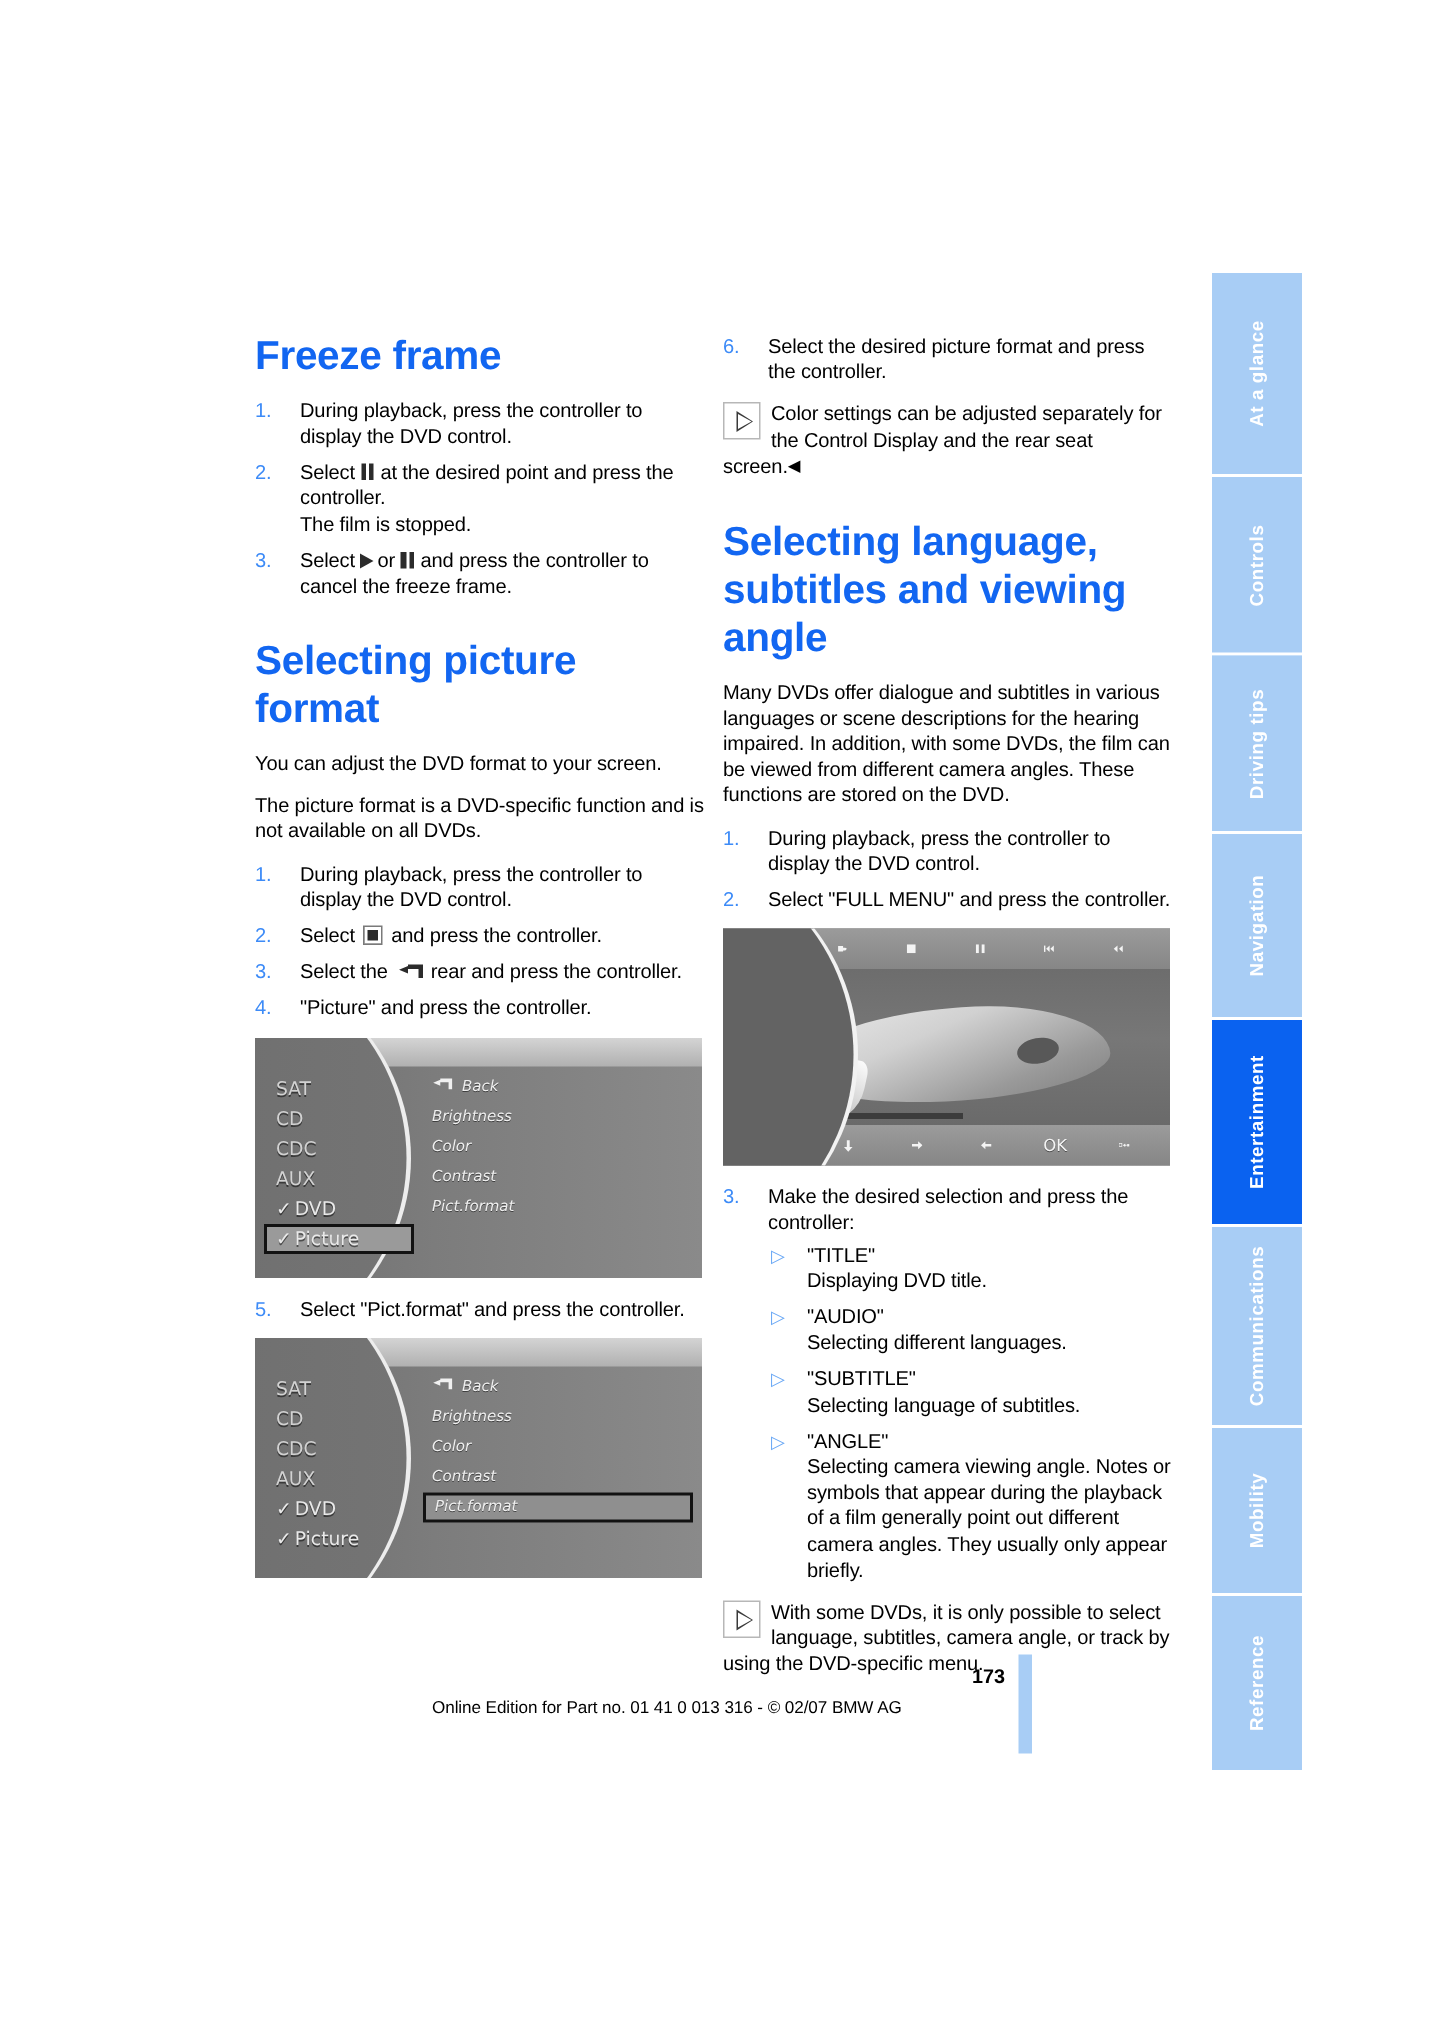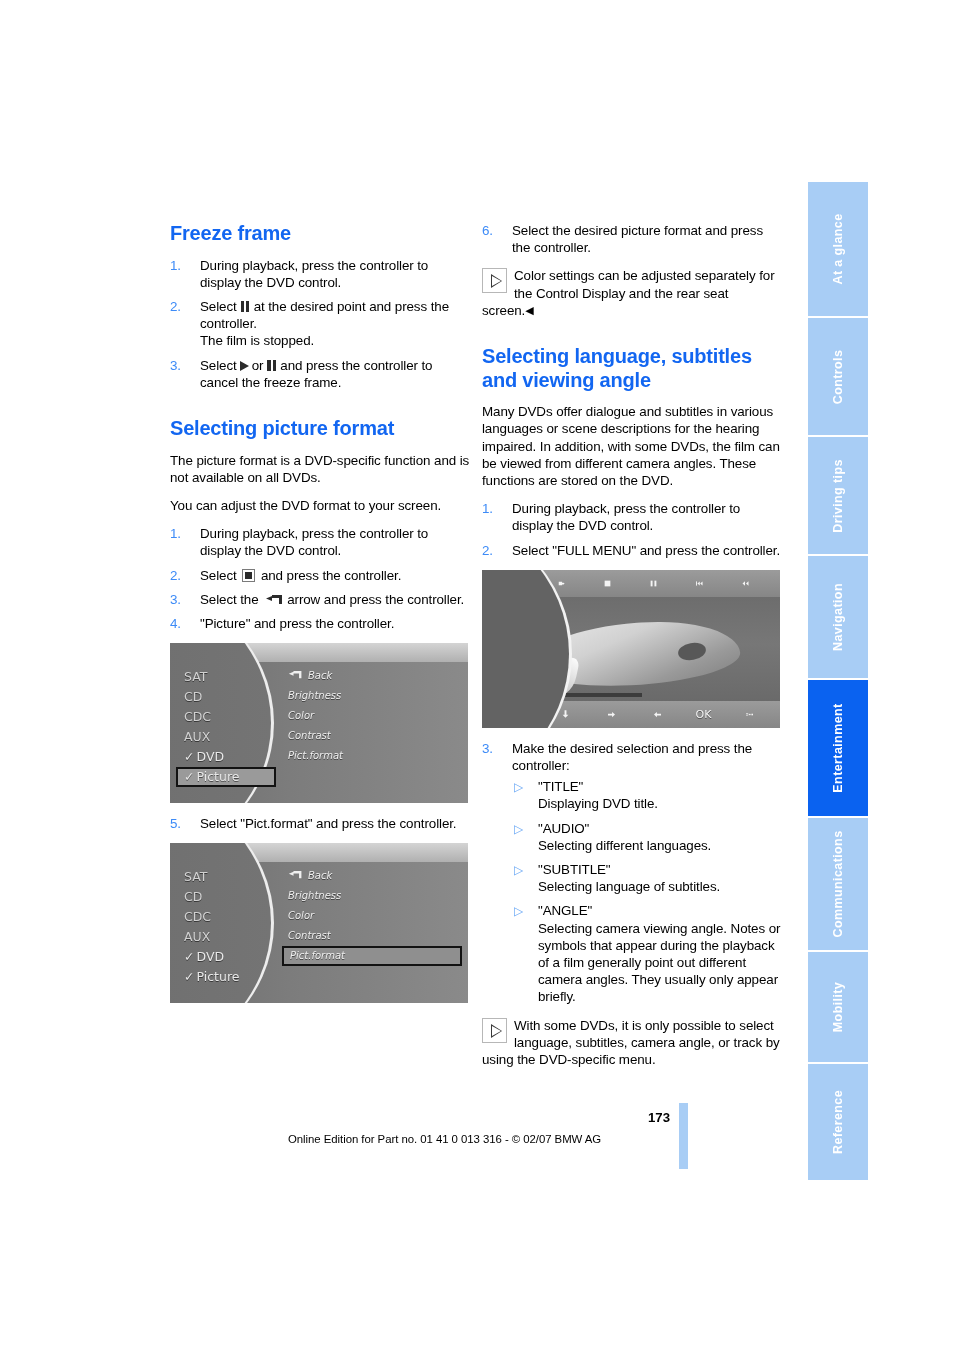--- a/index.html
+++ b/index.html
@@ -39,21 +39,21 @@
   }
   .tab.active .tab-label { color: #ffffff; }
 
   
   .col { position: absolute; top: 222px; width: 300px; }
   .col-left  { left: 170px; }
   .col-right { left: 482px; }
 
   h1.sec {
     color: #1266f1;
-    font-size: 20px;
+    font-size: 27px;
     font-weight: bold;
     line-height: 1.18;
     letter-spacing: -0.2px;
     margin-bottom: 11px;
   }
   h1.sec.second { margin-top: 26px; }
 
   p.body {
     font-size: 13.4px;
     line-height: 17.2px;
@@ -378,42 +378,42 @@
         <span>The film is stopped.</span>
       </li>
       <li>
         <span class="num">3.</span>
         <span>Select</span><span class="gl gl-play"></span><span>or</span><span class="gl gl-pause"></span><span>and press the controller to cancel the freeze frame.</span><br>
       </li>
     </ol>
 
     <h1 class="sec second">Selecting picture format</h1>
 
+    <p class="body">You can adjust the DVD format to your screen.</p>
     <p class="body">The picture format is a DVD-specific function and is not available on all DVDs.</p>
-    <p class="body">You can adjust the DVD format to your screen.</p>
 
     <ol class="steps">
       <li>
         <span class="num">1.</span>
         <span>During playback, press the controller to display the DVD control.</span>
       </li>
       <li>
         <span class="num">2.</span>
         <span>Select</span>
         <span class="gl gl-stop"></span>
         <span>and press the controller.</span>
       </li>
       <li>
         <span class="num">3.</span>
         <span>Select the</span>
         <span class="gl gl-back">
           <svg class="svgicon" width="19" height="12" viewBox="0 0 19 12">
             <path d="M7,1 L17,1 L17,10 L14,10 L14,4 L7,4 L7,7 L1,4.5 L7,2 Z" fill="#2b2b2b"></path>
           </svg>
-        </span><span>arrow and press the controller.</span>
+        </span><span>rear and press the controller.</span>
       </li>
       <li>
         <span class="num">4.</span>
         <span>"Picture" and press the controller.</span>
       </li>
     </ol>
 
     <div class="shot">
       <div class="idrive-menu">
         <div class="topstrip"></div>

